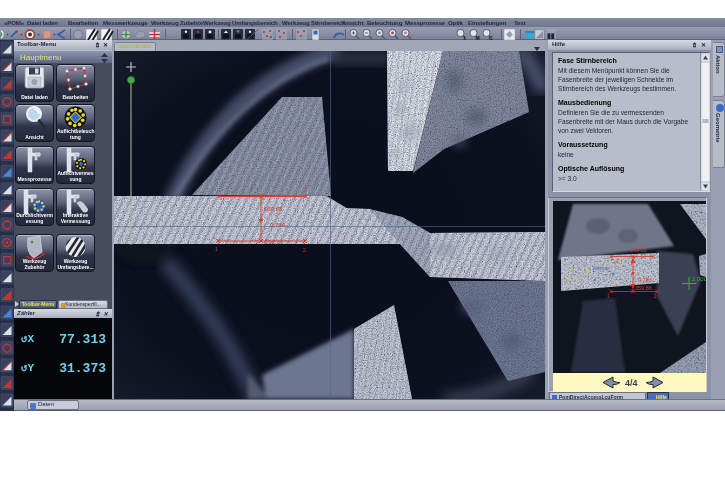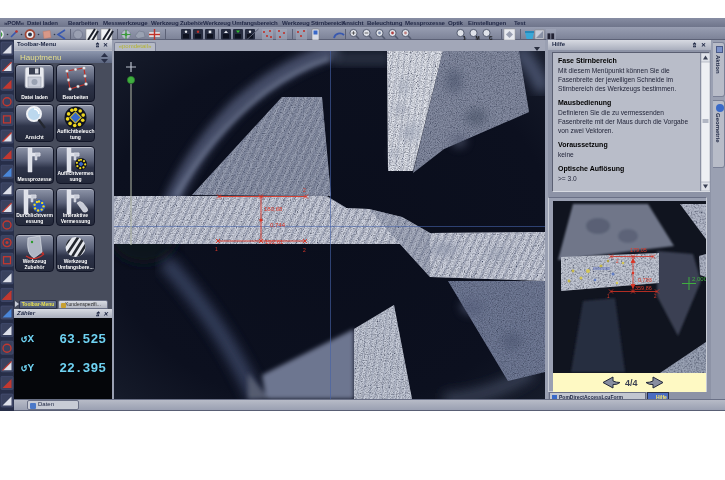--- a/index.html
+++ b/index.html
@@ -404,25 +404,25 @@
       </svg><div class="lbl">Werkzeug<br>Umfangsbere...</div></div>
 </div>
 <div class="abs" id="tabrow"></div>
 <div class="abs" style="left:15px;top:301px;width:0;height:0;border-top:3px solid transparent;border-bottom:3px solid transparent;border-left:4px solid #c8ccd8"></div>
 <div class="dtab1">Toolbar-Menu</div>
 <div class="dtab2"><span style="position:absolute;left:2px;top:1.5px;width:5px;height:5px;background:#c8a030;border-radius:1px"></span>Kundenspezifi...</div>
 <div class="abs" id="zq-title">Zähler<span style="position:absolute;right:12px;top:1px">⇯</span><span style="position:absolute;right:4px;top:1px">✕</span></div>
 <div class="abs" id="counter">
 <div class="cnt-row" style="top:14px">
       <span style="position:absolute;left:7px;font-size:11px">↺X</span>
-      <span style="position:absolute;right:6px">63.525</span>
+      <span style="position:absolute;right:6px">77.313</span>
     </div>
 <div class="cnt-row" style="top:43px">
       <span style="position:absolute;left:7px;font-size:11px">↺Y</span>
-      <span style="position:absolute;right:6px">22.395</span>
+      <span style="position:absolute;right:6px">31.373</span>
     </div>
 </div>
 <div class="abs" id="camtabrow"><svg width="431" height="11">
       <path d="M420,4 l6,0 l-3,4 z" fill="#2a2f40"></path>
     </svg></div>
 <div class="abs" id="camtab">«pomdetail»</div>
 <div class="abs" id="cam"><svg id="camsvg" width="431" height="348" viewBox="0 0 431 348">
 <defs>
 <filter id="grain" x="-5%" y="-5%" width="110%" height="110%">
 <feTurbulence type="fractalNoise" baseFrequency="0.85" numOctaves="2" seed="7" result="t"></feTurbulence>

